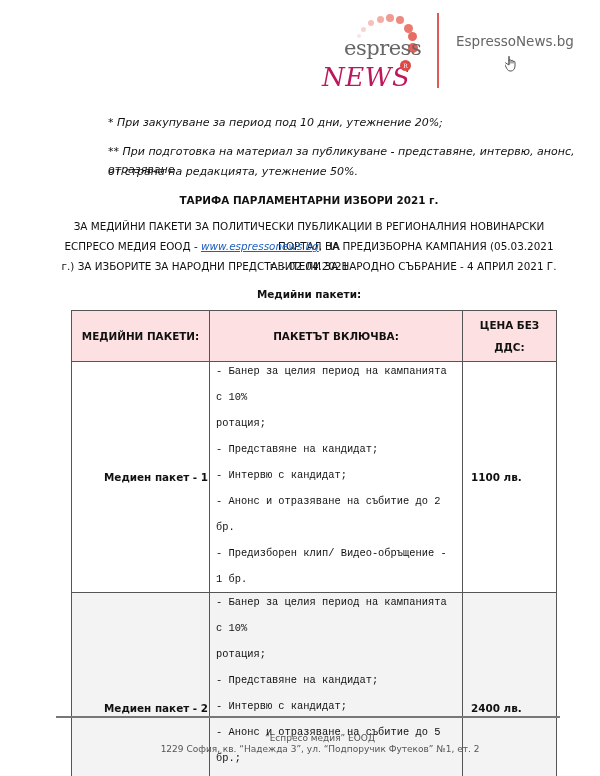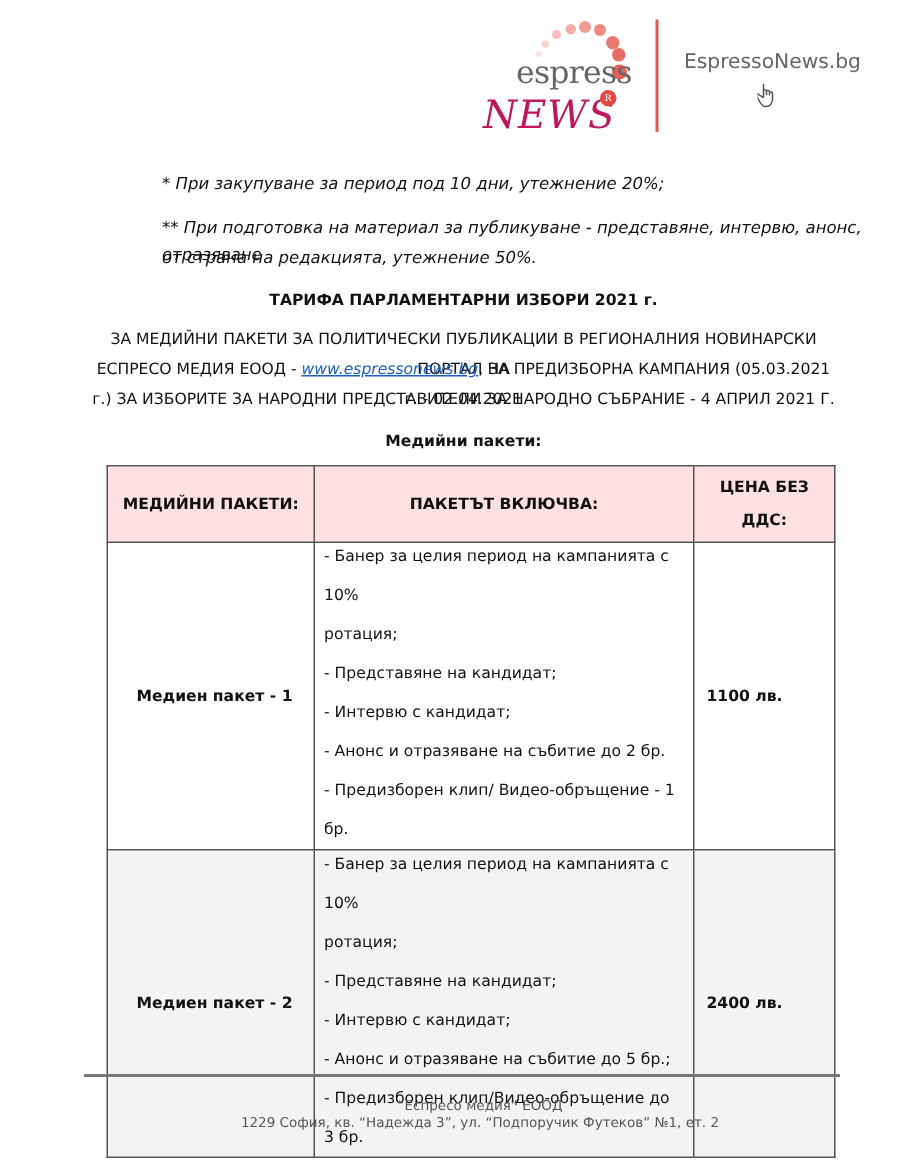--- a/index.html
+++ b/index.html
@@ -22,24 +22,24 @@
   .bold { font-weight:bold; }
   a.link { color:#1f5fbf; text-decoration:underline;font-style:italic; }
 
   
   table.pk { position:absolute; left:71px; top:310px; width:486px; border-collapse:collapse;
              font-size:10.4px; }
   table.pk td, table.pk th { border:1.5px solid #555; vertical-align:middle; }
   table.pk th { background:#fde0e1; font-weight:bold; height:48px; text-align:center; }
   table.pk th.c1, table.pk td.c1 { width:130px; }
   table.pk th.c3, table.pk td.c3 { width:84px; }
-  table.pk td.c1 { font-weight:bold; padding-left:6px; text-align:center; }
+  table.pk td.c1 { font-weight:bold; padding-left:6px; text-align:right; }
   table.pk td.c3 { font-weight:bold; padding-left:8px; }
   table.pk td.c2 { padding:0 6px; vertical-align:top; }
-  table.pk td.c2 div { line-height:26px; }
+  table.pk td.c2 div { line-height:26px;font-family:Liberation Mono, monospace; }
   tr.row2 td { background:#f3f3f3; }
   th.c3 span { display:block; line-height:22px; }
 
   .footer-line { position:absolute; left:56px; top:716px; width:504px; height:2px; background:#777; }
   .footer { position:absolute; left:68px; top:733px; width:504px; text-align:center;
             font-size:9px; color:#555; line-height:11px; }
 </style>
 </head>
 <body>
 

